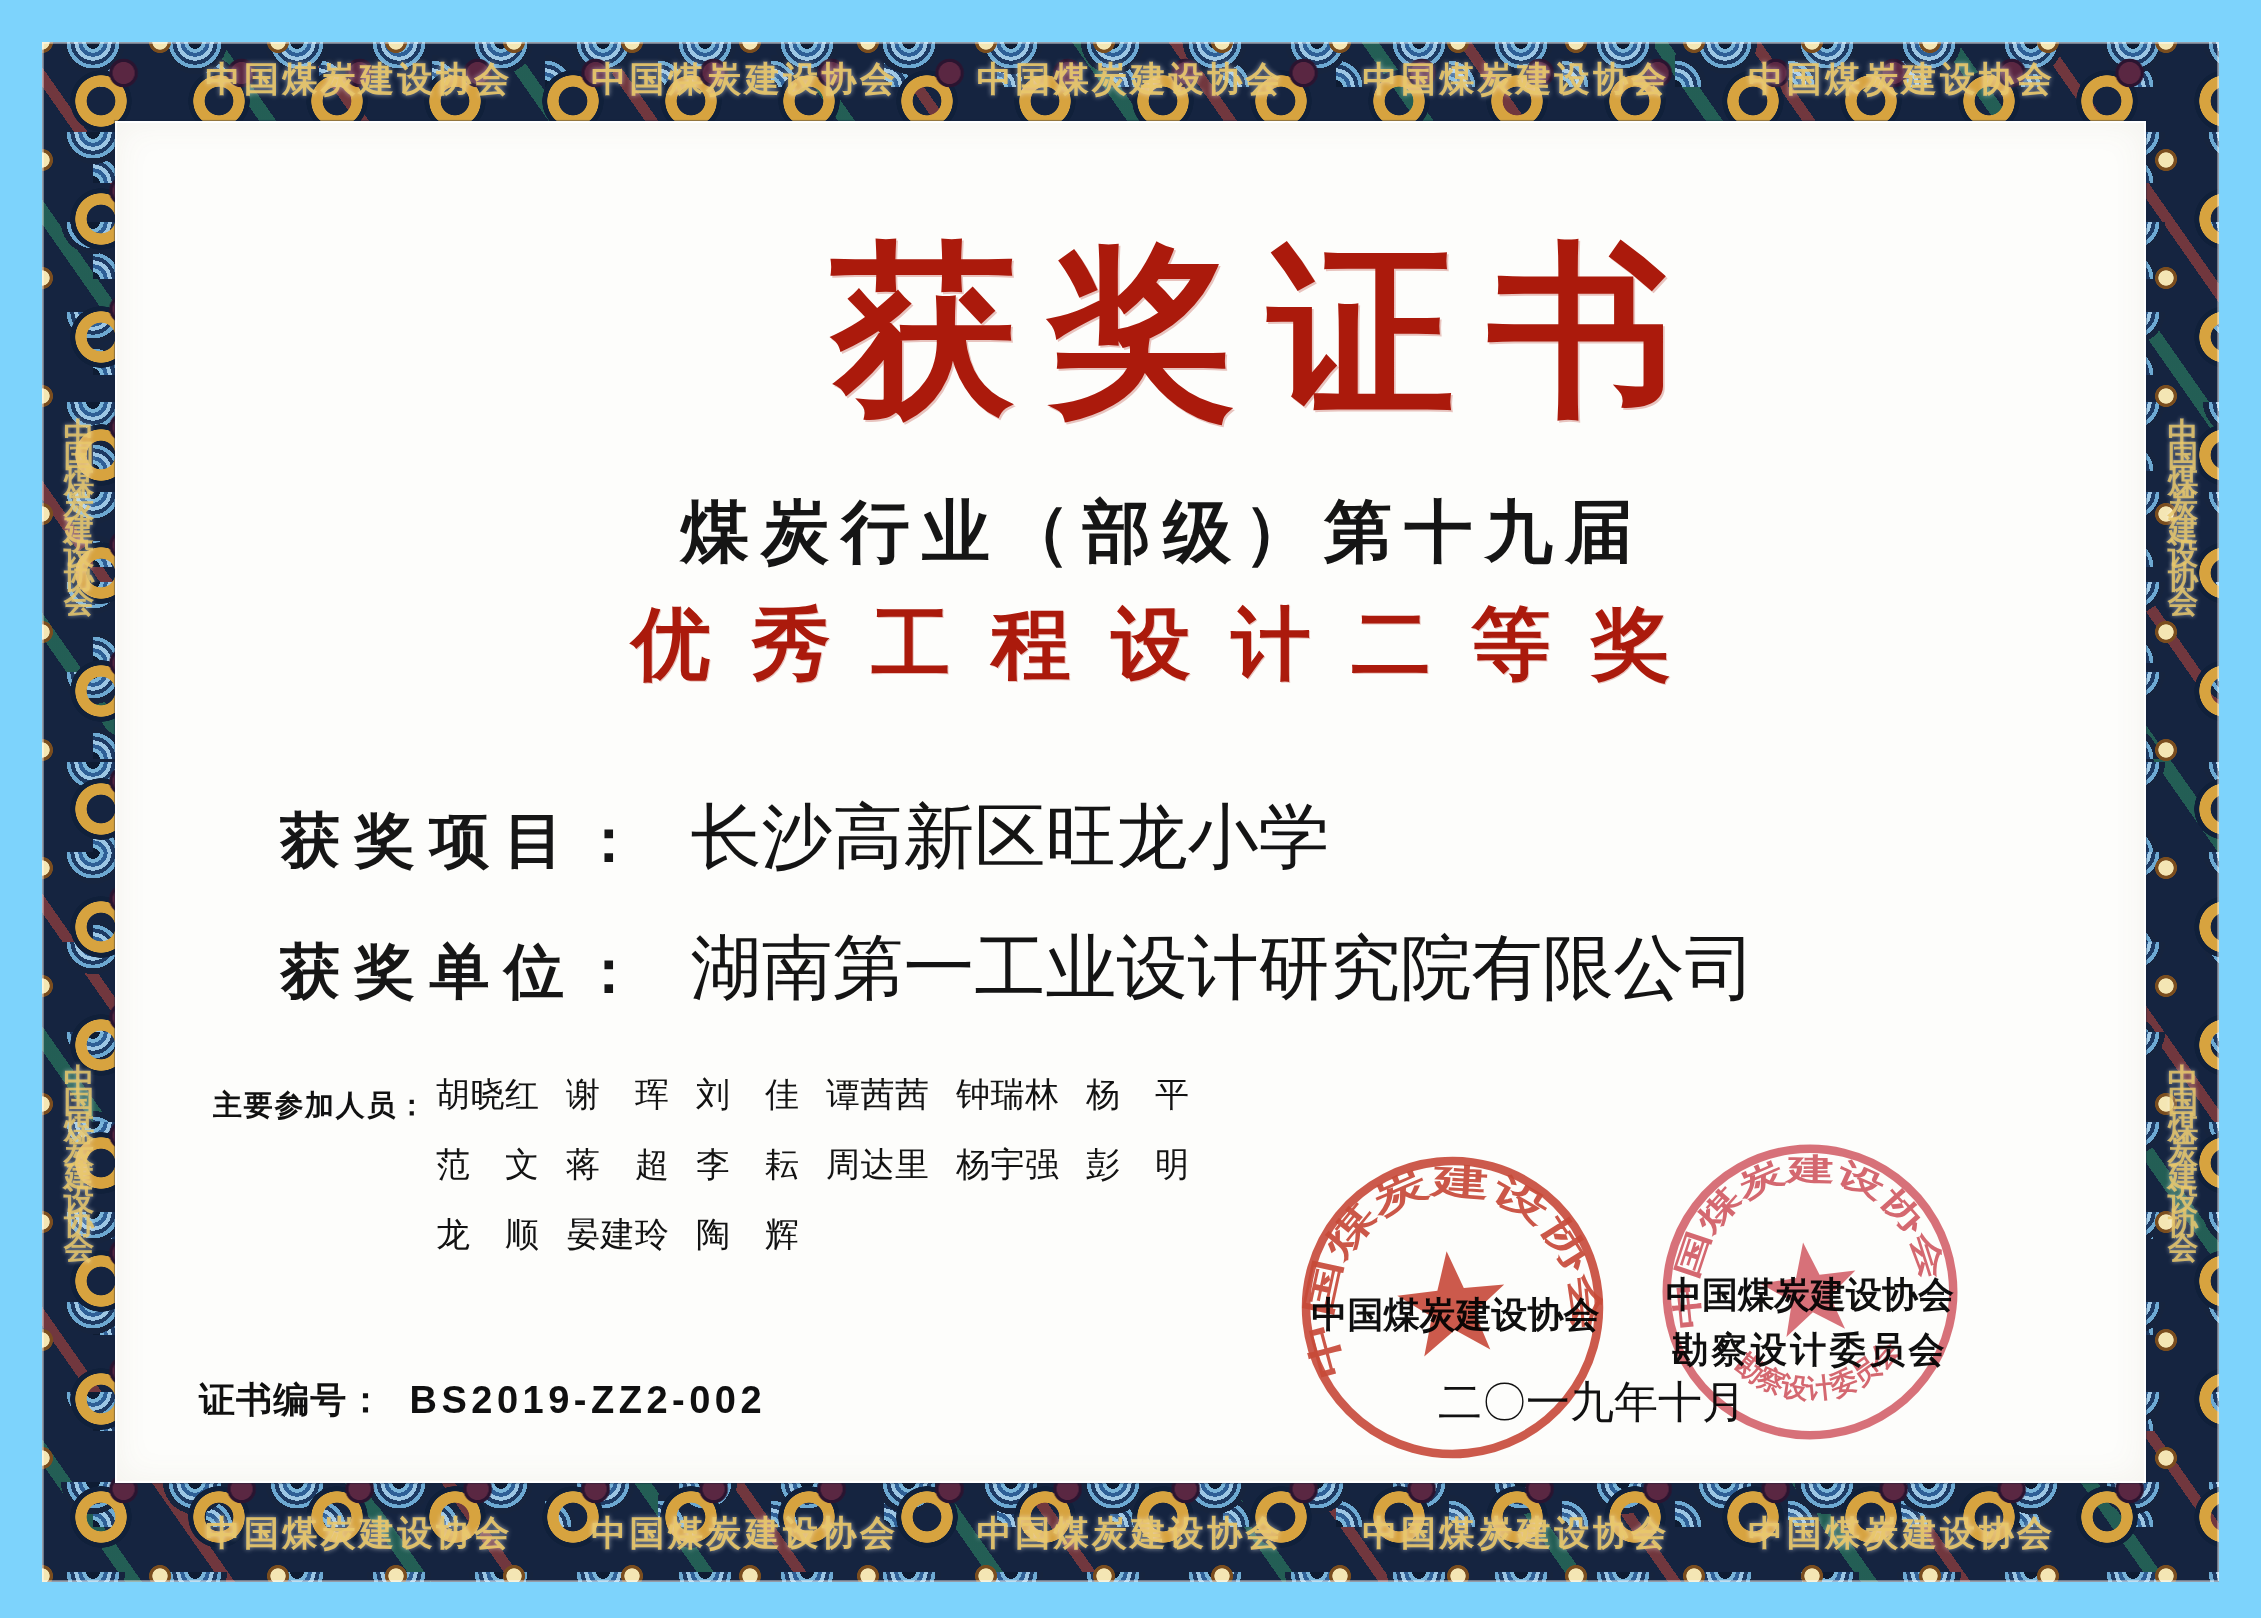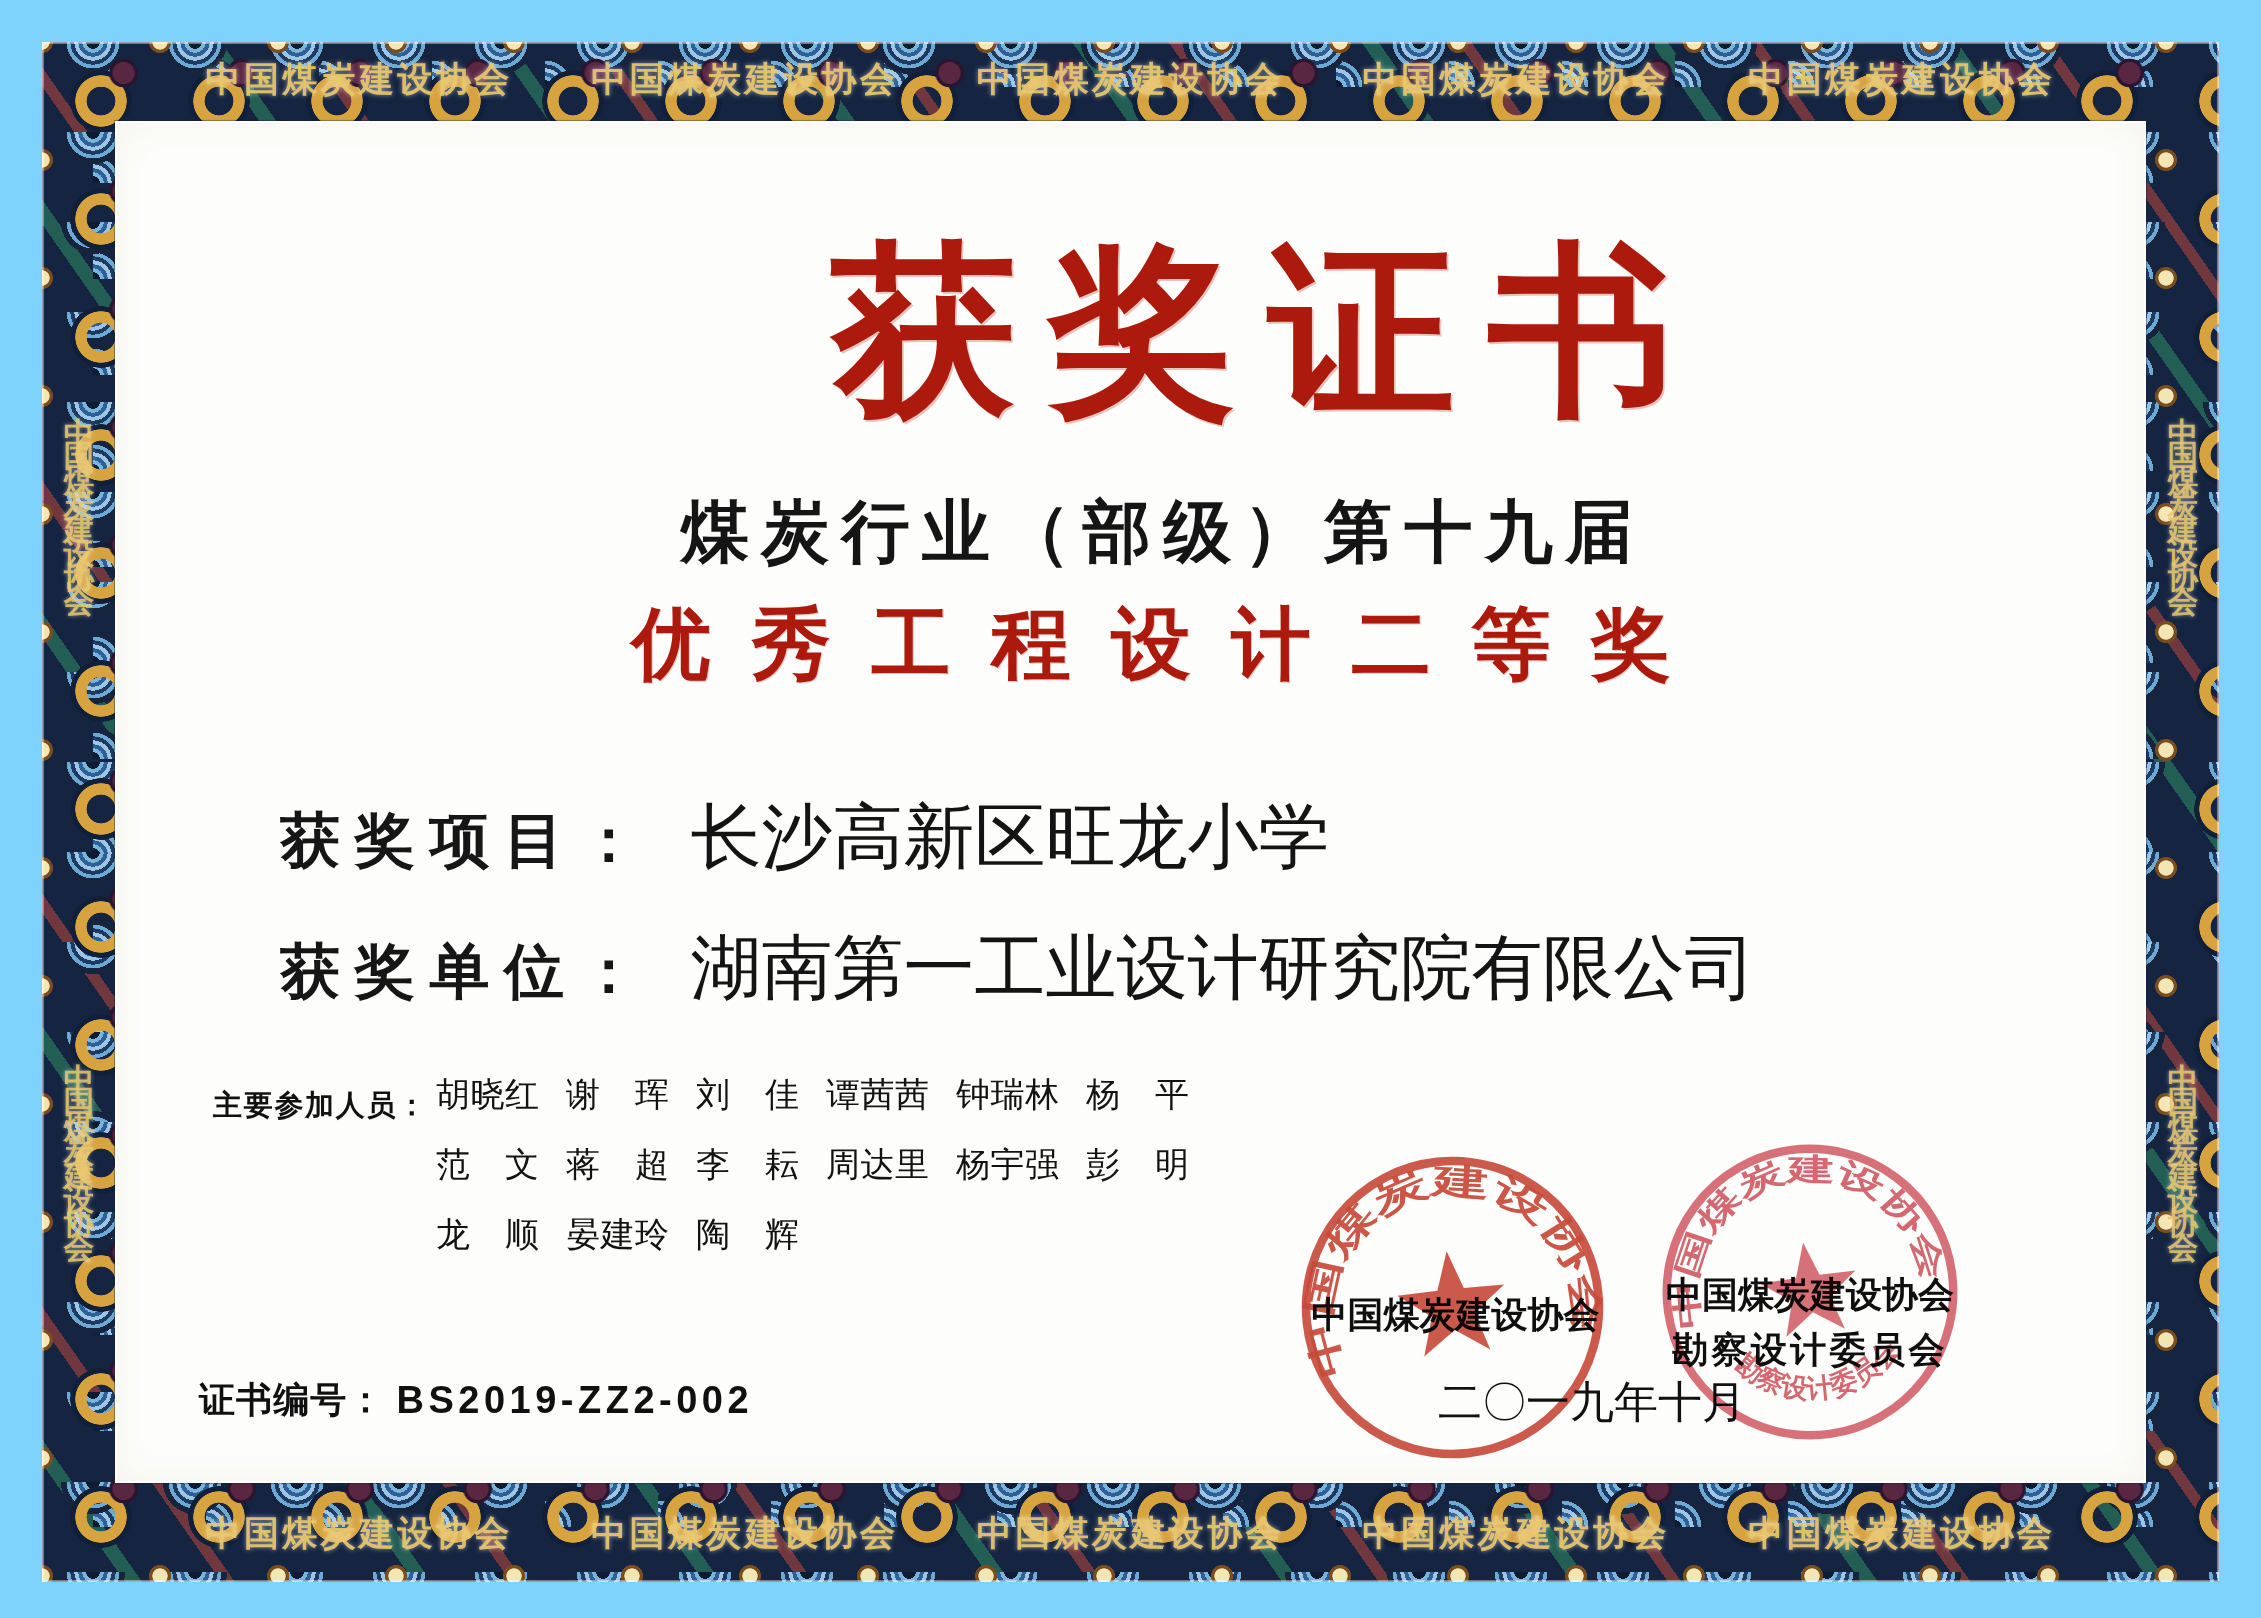--- a/index.html
+++ b/index.html
@@ -55,21 +55,21 @@
     font-weight:700;font-size:29px;line-height:1.2;letter-spacing:1.7px;color:#111;}
   .names{position:absolute;left:436px;top:1075px;}
   .nrow{display:flex;height:70px;}
   .name{width:103px;margin-right:27px;display:flex;justify-content:space-between;
     font-size:34px;line-height:1.2;color:#131313;}
 
   .serial{position:absolute;left:199px;top:1381px;display:flex;align-items:center;}
   .slabel{font-family:"Liberation Sans","DejaVu Sans",sans-serif;font-weight:700;font-size:36px;line-height:1;
     letter-spacing:1.1px;color:#101010;}
   .svalue{font-family:"Liberation Sans","DejaVu Sans",sans-serif;font-weight:700;font-size:38px;line-height:1;
-    letter-spacing:4.5px;margin-left:12px;color:#101010;}
+    letter-spacing:4.5px;margin-left:25px;color:#101010;}
 
   .date{position:absolute;left:1438px;top:1381px;font-size:44px;line-height:1;color:#111;}
   .issuer{position:absolute;text-align:center;font-weight:700;font-size:36px;line-height:1.15;color:#0f0f0f;white-space:nowrap;}
   .issuer-1{left:1286px;top:1295px;width:339px;}
   .issuer-2a{left:1636px;top:1275px;width:348px;}
   .issuer-2b{left:1636px;top:1330px;width:348px;letter-spacing:3.4px;}
 
   .seal{position:absolute;mix-blend-mode:multiply;opacity:.92;}
   .seal-left{left:1291px;top:1146px;}
   .seal-right{left:1652px;top:1134px;}

